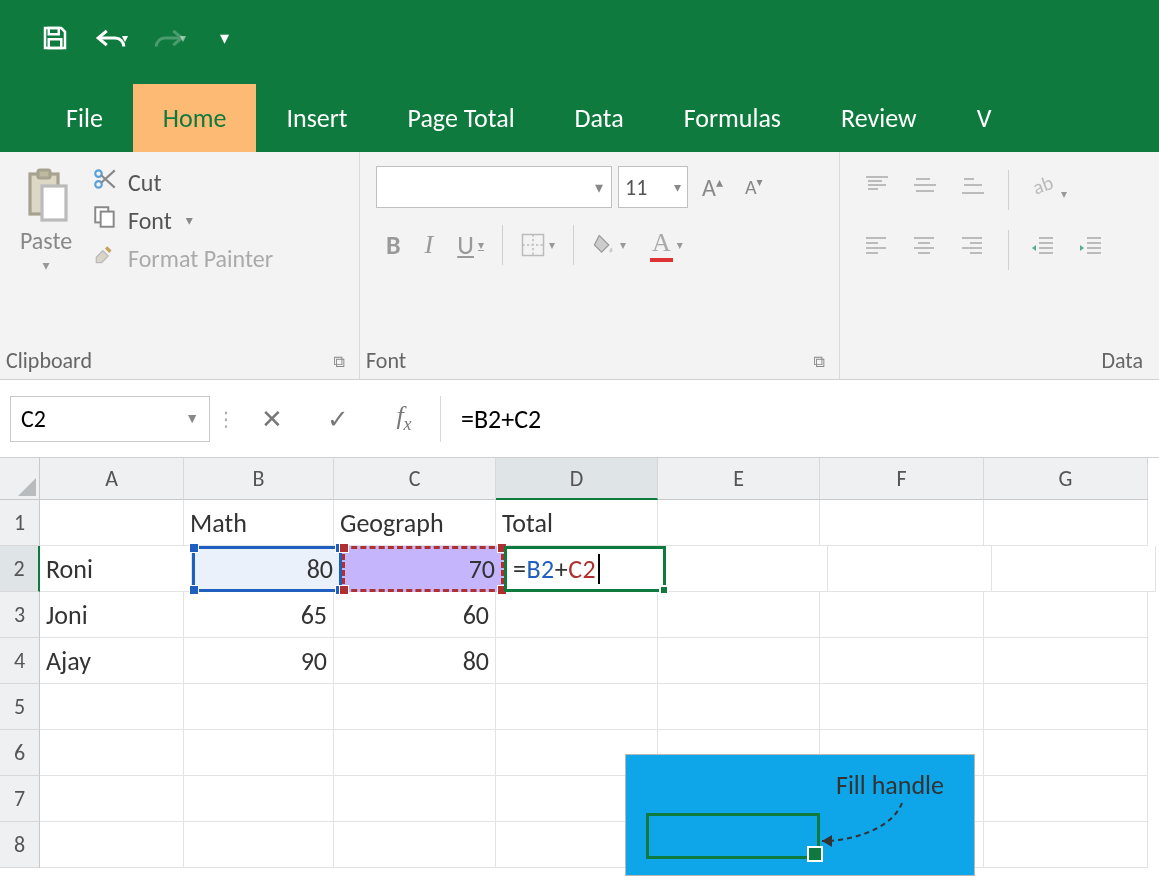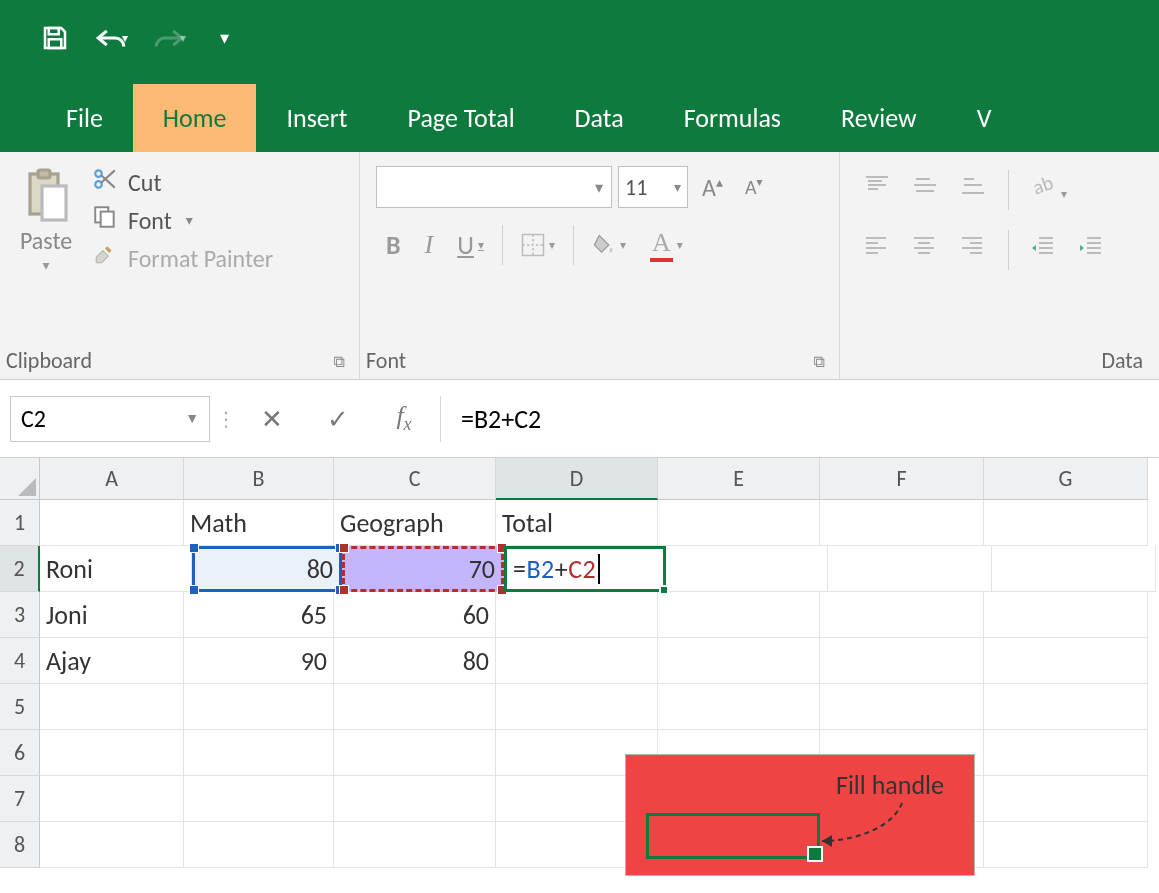--- a/index.html
+++ b/index.html
@@ -140,21 +140,21 @@
   .sq { position:absolute; width:10px; height:10px; background:#1f5fbf; border:1.5px solid #fff; z-index:5; }
   .sq.red { background:#b03030; }
   .dcell-formula { font-size:26px; letter-spacing:.5px; }
   .dcell-formula .bref { color:#1f5fbf; }
   .dcell-formula .cref { color:#b03030; }
   .caret { display:inline-block; width:2px; height:30px; background:#000; vertical-align:middle; margin-left:2px; }
   
   .callout {
     position:absolute;
     border:1px solid #b8b8b8;
-    background:#ef4444;
+    background:#0ea5e9;
     padding: 14px 20px 16px 20px;
     font-size:26px; color:#333;
     display:flex; flex-direction:column; align-items:flex-end; gap:6px;
   }
   .callout .mini {
     width:174px; height:46px; border:3px solid #0f7a3e; position:relative; align-self:flex-start;
     margin-top:6px;
   }
   .callout .mini::after {
     content:""; position:absolute; right:-6px; bottom:-6px; width:12px; height:12px;

